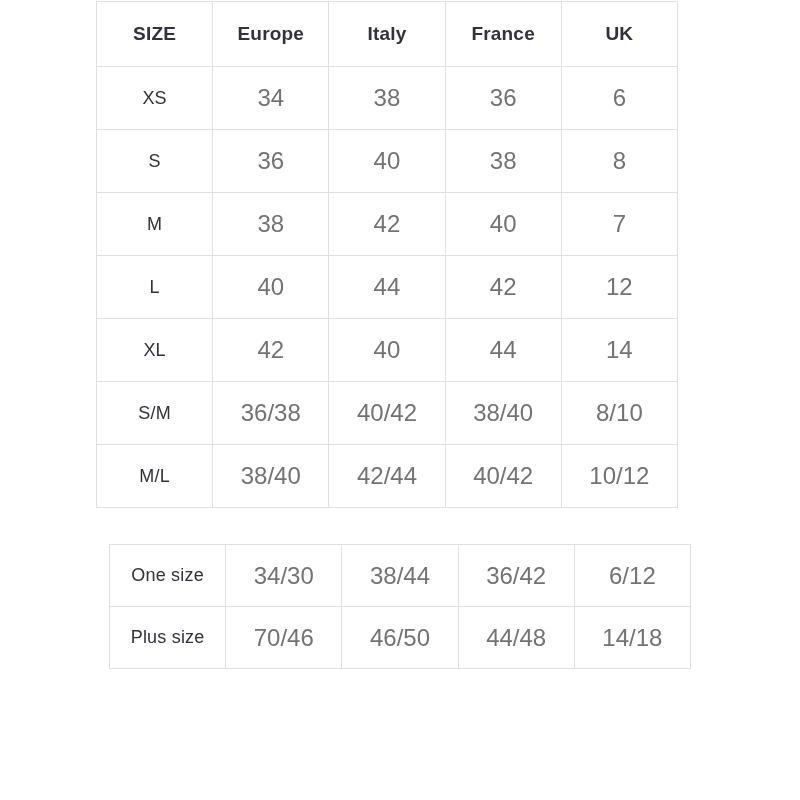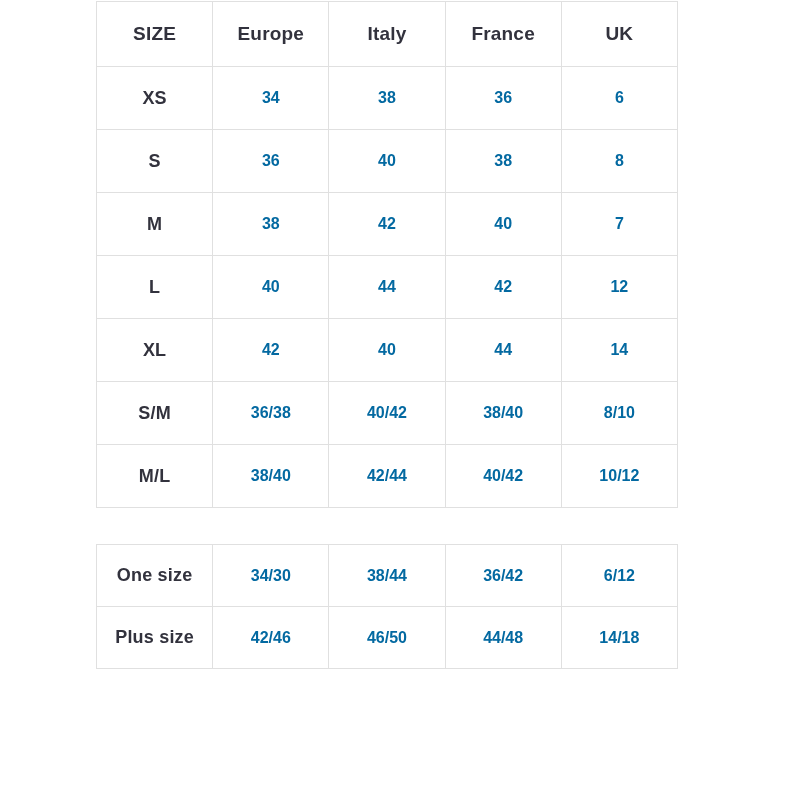--- a/index.html
+++ b/index.html
@@ -43,31 +43,32 @@
     letter-spacing: 0.2px;
   }
   .main-table td {
     height: 62px;
   }
   .special-table td {
     height: 61px;
   }
   td.size-label {
     font-size: 18px;
-    font-weight: 700;
+    font-weight: 400;
     color: #32323d;
     letter-spacing: 0.2px;
   }
   td.value {
-    font-size: 16px;
-    font-weight: 700;
-    color: #0369a1;
+    font-size: 24px;
+    font-weight: 400;
+    color: #737373;
   }
   .special-table {
     margin-top: 36px;
+    margin-left: 13px;
   }
 </style>
 </head>
 <body>
 
 <div class="page">
   <div class="tables-wrap">
 
     <table class="main-table">
       <thead>
@@ -136,21 +137,21 @@
       <tbody>
         <tr>
           <td class="size-label">One size</td>
           <td class="value">34/30</td>
           <td class="value">38/44</td>
           <td class="value">36/42</td>
           <td class="value">6/12</td>
         </tr>
         <tr>
           <td class="size-label">Plus size</td>
-          <td class="value">42/46</td>
+          <td class="value">70/46</td>
           <td class="value">46/50</td>
           <td class="value">44/48</td>
           <td class="value">14/18</td>
         </tr>
       </tbody>
     </table>
 
   </div>
 </div>
 

